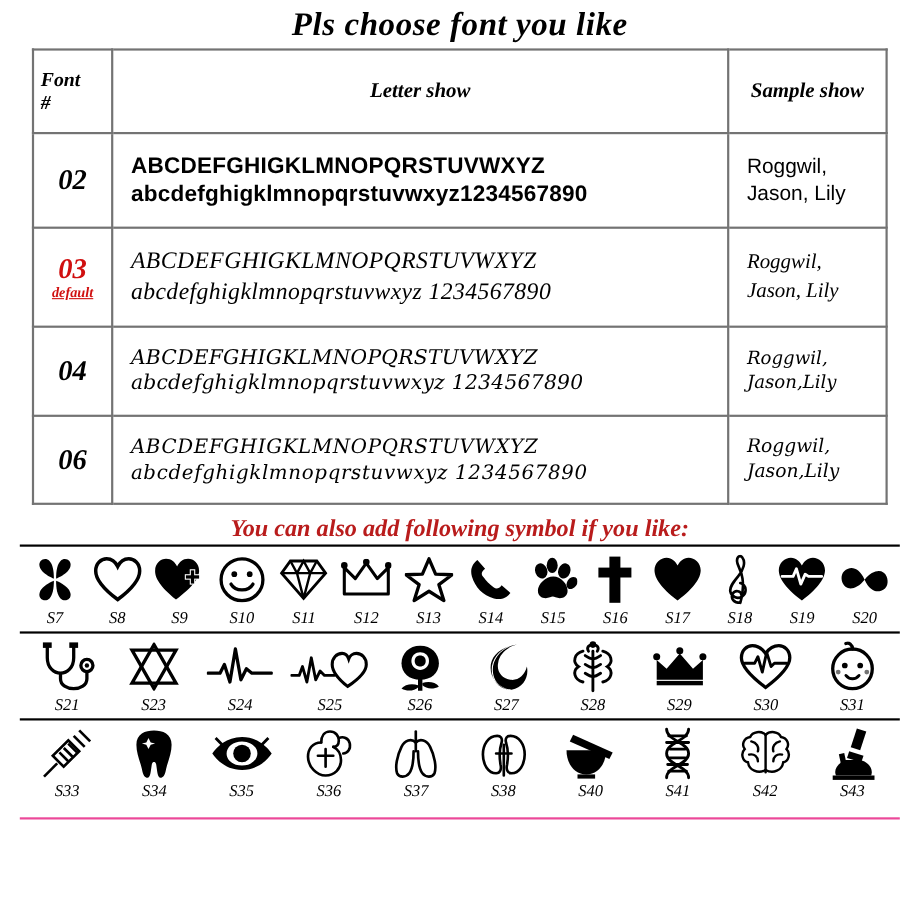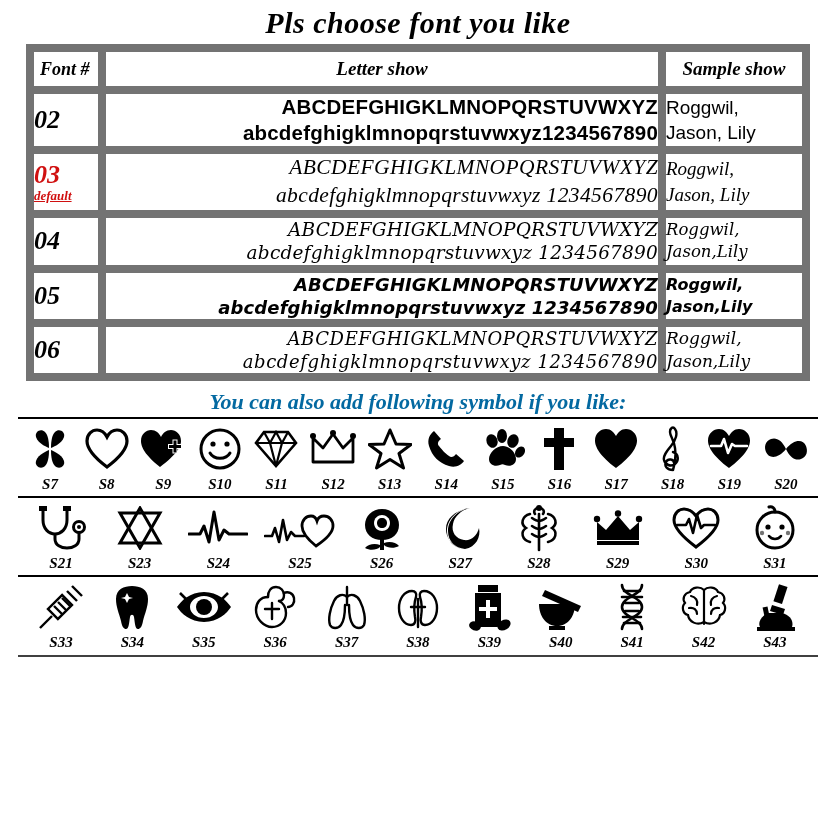--- a/index.html
+++ b/index.html
@@ -32,61 +32,62 @@
     padding-bottom: 4px;
   }
   
   .font-table {
     border-collapse: collapse;
     width: 776px;
     margin: 0 auto;
     table-layout: fixed;
   }
   .font-table th, .font-table td {
-    border: 8px solid #737373;
-    padding: 0;
+    border: 2px solid #737373;
+    padding: 16px;
   }
   .col-num { width: 72px; }
   .col-letter { width: 560px; }
   .col-sample { width: 144px; }
 
   .font-table thead th {
     font-family: "Liberation Serif", serif;
     font-style: italic;
     font-weight: 700;
     font-size: 19px;
     text-align: center;
     height: 34px;
     vertical-align: middle;
   }
   thead th.th-num {
     text-align: left;
     padding-left: 6px;
     font-size: 18px;
   }
   .num-cell {
+    text-align: center;
     vertical-align: middle;
     font-family: "Liberation Serif", serif;
     font-style: italic;
     font-weight: 700;
     font-size: 26px;
   }
   .num-cell .num-default {
     display: block;
     font-size: 13px;
     font-weight: 700;
     font-style: italic;
     text-decoration: underline;
     color: #d01010;
     margin-top: -2px;
   }
   .num-cell.red { color: #d01010; }
 
   .letter-cell {
-    text-align: right;
+    text-align: left;
     vertical-align: middle;
     padding: 4px 6px;
     line-height: 1.28;
   }
   .sample-cell {
     text-align: left;
     vertical-align: middle;
     padding: 4px 4px;
     line-height: 1.35;
   }
@@ -106,56 +107,56 @@
 
   .f06 { font-family: "DejaVu Serif", serif; font-style: italic; font-weight: 400; font-size: 18px; letter-spacing: 0.6px; }
   .f06s { font-family: "DejaVu Serif", serif; font-style: italic; font-size: 17px; }
 
   .row-upper { display: block; }
   .row-lower { display: block; }
 
   
   .symbols-title {
     text-align: center;
-    color: #0369a1;
+    color: #b91c1c;
     font-family: "Liberation Serif", serif;
     font-style: italic;
     font-weight: 700;
     font-size: 22px;
     margin: 8px 0 2px 0;
   }
   .sym-band {
     position: relative;
     width: 800px;
     margin: 0 auto;
     border-top: 2px solid #000;
     padding-top: 4px;
   }
-  .sym-band.last { border-bottom: 2px solid #404040; padding-bottom: 4px; }
+  .sym-band.last { border-bottom: 2px solid #ec4899; padding-bottom: 14px; }
   .sym-row {
     display: flex;
     justify-content: space-between;
     align-items: flex-end;
     padding: 0 4px;
   }
   .sym {
     width: 56px;
     text-align: center;
   }
   .sym .glyph {
     height: 52px;
     display: flex;
     align-items: center;
     justify-content: center;
   }
   .sym .glyph svg { display: block; }
   .sym .code {
     font-family: "Liberation Serif", serif;
     font-style: italic;
-    font-weight: 700;
+    font-weight: 400;
     font-size: 15px;
     margin-top: 1px;
   }
   .sym-sep {
     width: 800px;
     margin: 3px auto 0 auto;
     border-top: 2px solid #000;
     height: 0;
   }
 </style>
@@ -215,33 +216,20 @@
           <span class="row-upper f04">ABCDEFGHIGKLMNOPQRSTUVWXYZ</span>
           <span class="row-lower f04">abcdefghigklmnopqrstuvwxyz 1234567890</span>
         </td>
         <td class="sample-cell">
           <span class="row-upper f04s">Roggwil,</span>
           <span class="row-lower f04s">Jason,Lily</span>
         </td>
       </tr>
       <tr>
         <td class="num-cell">
-          <span>05</span>
-        </td>
-        <td class="letter-cell">
-          <span class="row-upper f05">ABCDEFGHIGKLMNOPQRSTUVWXYZ</span>
-          <span class="row-lower f05">abcdefghigklmnopqrstuvwxyz 1234567890</span>
-        </td>
-        <td class="sample-cell">
-          <span class="row-upper f05s">Roggwil,</span>
-          <span class="row-lower f05s">Jason,Lily</span>
-        </td>
-      </tr>
-      <tr>
-        <td class="num-cell">
           <span>06</span>
         </td>
         <td class="letter-cell">
           <span class="row-upper f06">ABCDEFGHIGKLMNOPQRSTUVWXYZ</span>
           <span class="row-lower f06">abcdefghigklmnopqrstuvwxyz 1234567890</span>
         </td>
         <td class="sample-cell">
           <span class="row-upper f06s">Roggwil,</span>
           <span class="row-lower f06s">Jason,Lily</span>
         </td>
@@ -620,35 +608,20 @@
               <g fill="none" stroke="#000" stroke-width="2.4" stroke-linecap="round">
             <path d="M18 8 C10 8 5 16 5 25 C5 34 10 42 17 42 C21 42 22 38 21 34 C20 28 20 20 22 14 C23 10 21 8 18 8 Z"></path>
             <path d="M30 8 C38 8 43 16 43 25 C43 34 38 42 31 42 C27 42 26 38 27 34 C28 28 28 20 26 14 C25 10 27 8 30 8 Z"></path>
             <path d="M24 16 L24 44 M17 24 L31 24"></path>
           </g>
             </svg>
         </div>
         <div class="code">S38</div>
       </div>
 
-      <div class="sym" style="width:66px">
-        <div class="glyph">
-          <svg width="46" height="48" viewBox="0 0 46 48">
-              <g fill="#000">
-            <rect x="12" y="2" width="20" height="7"></rect>
-            <path d="M9 10 L35 10 L35 40 C35 43 33 44 31 44 L13 44 C11 44 9 43 9 40 Z"></path>
-            <rect x="20" y="17" width="4" height="18" fill="#fff"></rect>
-                <rect x="13" y="24" width="18" height="4" fill="#fff"></rect>
-            <ellipse cx="38" cy="42" rx="7" ry="5" transform="rotate(-30 38 42)"></ellipse>
-            <ellipse cx="9" cy="43" rx="6" ry="4.5" transform="rotate(20 9 43)"></ellipse>
-          </g>
-            </svg>
-        </div>
-        <div class="code">S39</div>
-      </div>
 
       <div class="sym" style="width:66px">
         <div class="glyph">
           <svg width="52" height="46" viewBox="0 0 52 46">
               <g fill="#000">
             <path d="M10 6 L46 22 L43 28 L7 12 Z"></path>
             <path d="M4 20 L40 20 C40 32 33 42 22 42 C11 42 4 32 4 20 Z"></path>
             <rect x="14" y="42" width="16" height="4"></rect>
           </g>
             </svg>

